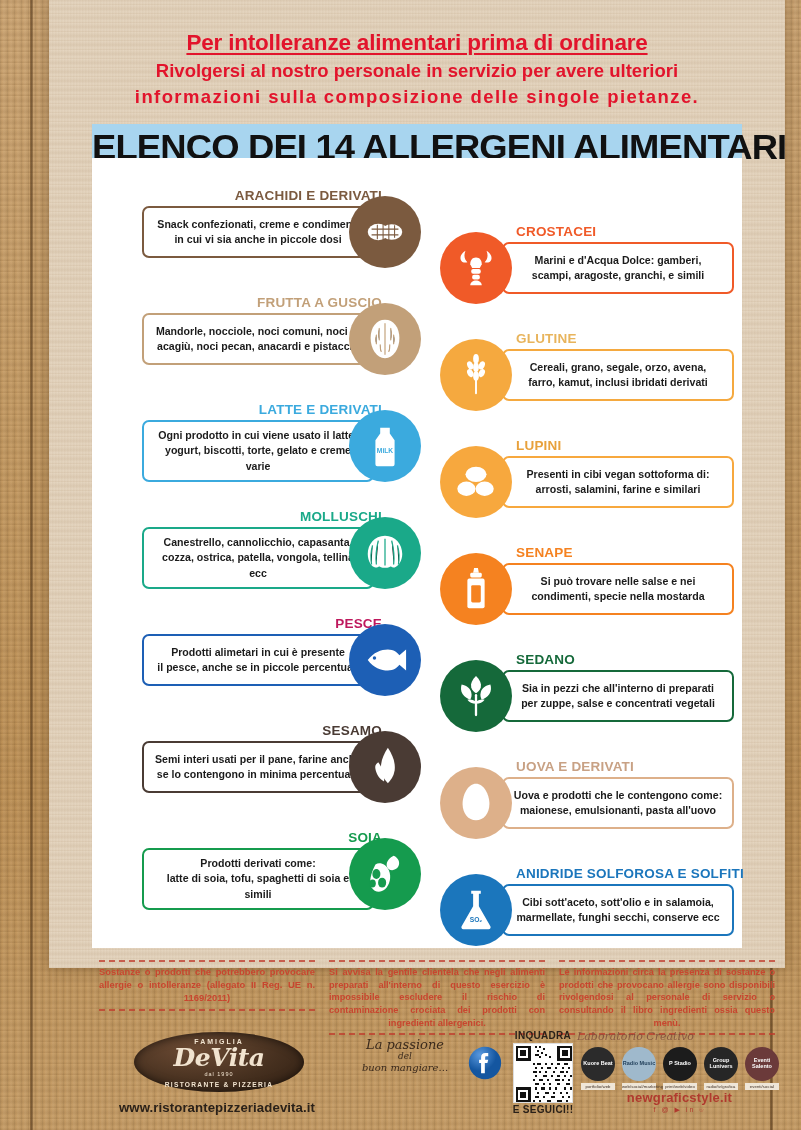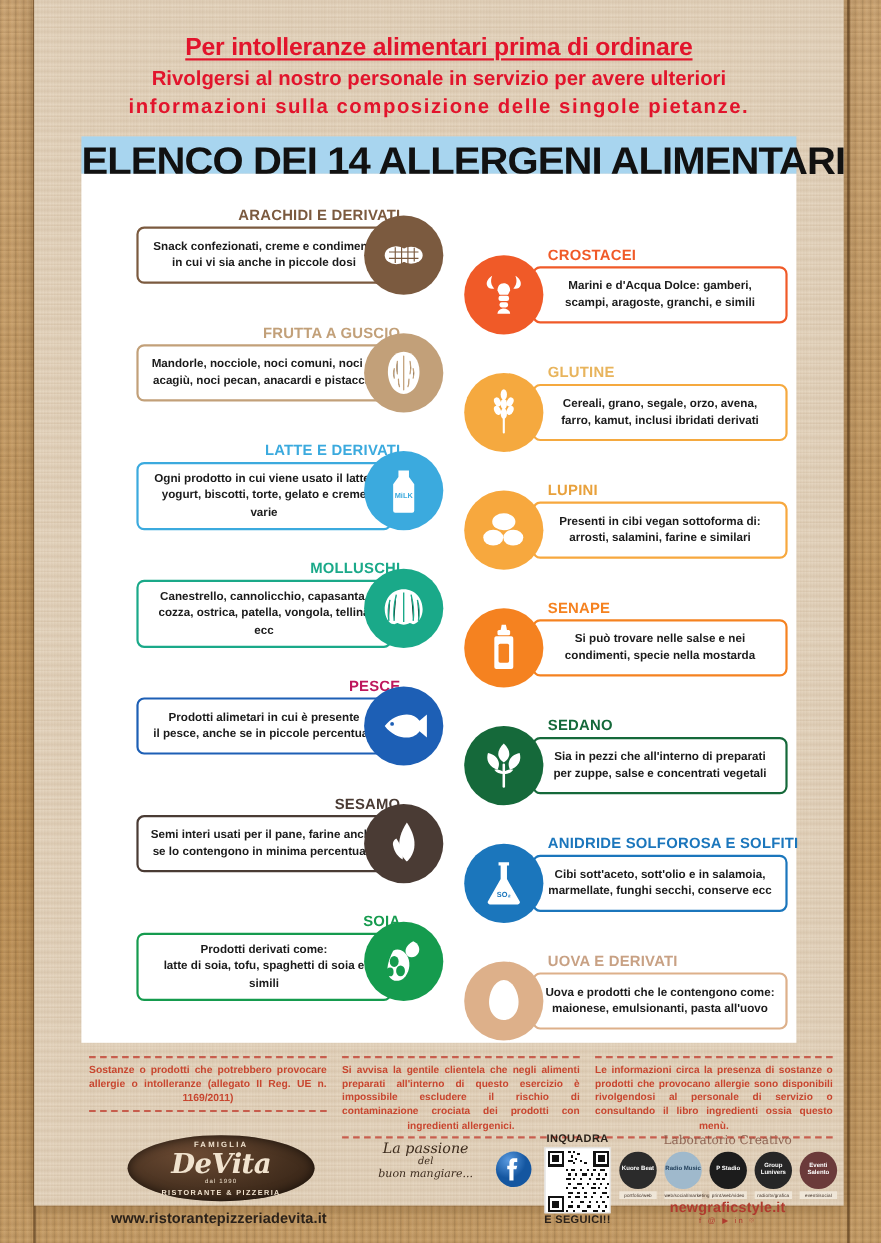--- a/index.html
+++ b/index.html
@@ -13,21 +13,21 @@
       repeating-linear-gradient(90deg, rgba(0,0,0,0.10) 0px, rgba(0,0,0,0.0) 2px, rgba(255,255,255,0.06) 4px, rgba(0,0,0,0.04) 7px),
       repeating-linear-gradient(0deg, rgba(120,80,35,0.22) 0px, rgba(180,140,85,0.05) 3px, rgba(110,72,30,0.16) 6px, rgba(200,160,100,0.04) 11px),
       linear-gradient(180deg,#cfa876 0%,#c69c64 40%,#bf9257 70%,#c9a069 100%);
   }
   
   .plank-seam { position:absolute; top:0; bottom:0; width:3px;
     background:linear-gradient(90deg, rgba(90,55,20,.45), rgba(60,35,10,.55), rgba(90,55,20,.35)); }
 
   
   .poster {
-    position: absolute; left: 31px; top: 0; width: 736px; height: 1096px;
+    position: absolute; left: 49px; top: 0; width: 736px; height: 968px;
     background-color: #e3d3bd;
     background-image:
       repeating-linear-gradient(0deg, rgba(160,125,85,0.13) 0px, rgba(255,250,240,0.05) 2px, rgba(150,115,75,0.10) 5px, rgba(255,248,235,0.05) 9px),
       repeating-linear-gradient(90deg, rgba(140,105,65,0.05) 0px, rgba(255,250,242,0.05) 3px);
     box-shadow: 0 0 14px rgba(60,35,10,.35);
   }
 
   
   .header { position:absolute; left:0; top:30px; width:736px; text-align:center; }
   .header .line1 {
@@ -137,22 +137,22 @@
   .fb-icon { position:absolute; left:126px; top:16px; width:34px; height:34px; }
   .qr-wrap { position:absolute; left:168px; top:0px; width:66px; text-align:center; }
   .qr-label { font-size:10px; font-weight:bold; color:#2a2119; letter-spacing:.3px; }
   .qr-box {
     width:60px; height:60px; margin:2px auto 1px; background:#fff; border:1px solid #ddd;
     position:relative; overflow:hidden;
   }
 
   .brand-right { width:205px; }
   .lab-script {
-    position:absolute; left:0; top:0; width:205px; text-align:center;
-    font-family:"DejaVu Serif",serif; font-size:11px; color:#7a4a3a; opacity:.8;
+    position:absolute; left:0; top:0; width:205px; 
+    font-family:"DejaVu Serif",serif; font-style:italic; font-size:11px; color:#7a4a3a; opacity:.8;
   }
   .lab-logos { position:absolute; left:4px; top:17px; width:198px; display:flex; justify-content:space-between; }
   .lab-logo { width:34px; text-align:center; }
   .lab-dot {
     width:34px; height:34px; border-radius:50%; display:flex; align-items:center; justify-content:center;
     color:#fff; font-size:5.5px; font-weight:bold; text-align:center; line-height:1.05; overflow:hidden;
   }
   .lab-cap { font-size:4.2px; color:#3a2a20; background:#efe6d8; margin-top:2px; padding:1px 0; letter-spacing:.1px; }
   .ngs { position:absolute; left:0; top:60px; width:205px; text-align:center; }
   .ngs .name { font-size:13px; font-weight:bold; color:#b03a2e; letter-spacing:.2px; }
@@ -409,46 +409,46 @@
             <path d="M9 12c5 1 9 4 10 8 1 3 0 6-1 8-3-1-6-3-8-6-2-3-2-7-1-10z"></path>
             <path d="M39 12c-5 1-9 4-10 8-1 3 0 6 1 8 3-1 6-3 8-6 2-3 2-7 1-10z"></path>
             <rect x="22.8" y="22" width="2.4" height="23" rx="1.2"></rect>
             <path d="M24 30c-3-2-6-3-9-2 2 3 5 4 9 4zM24 30c3-2 6-3 9-2-2 3-5 4-9 4z"></path>
           </g>
             </svg>
         </div>
       </div>
 
       <div class="row row-right">
+        <div class="title" style="color:#C8A184">UOVA E DERIVATI</div>
+        <div class="bubble" style="border-color:#DDB08A">
+          <div class="desc">
+            <span>Uova e prodotti che le contengono come:</span><br>
+            <span>maionese, emulsionanti, pasta all'uovo</span>
+          </div>
+        </div>
+        <div class="icon-circle" style="background:#DDB08A">
+          <svg viewBox="0 0 48 48">
+              <path d="M24 4c8 0 14 11 14 21s-6 17-14 17-14-7-14-17S16 4 24 4z" fill="#fff"></path>
+            </svg>
+        </div>
+      </div>
+
+      <div class="row row-right">
         <div class="title" style="color:#1B76BC">ANIDRIDE SOLFOROSA E SOLFITI</div>
         <div class="bubble" style="border-color:#1B76BC">
           <div class="desc">
             <span>Cibi sott'aceto, sott'olio e in salamoia,</span><br>
             <span>marmellate, funghi secchi, conserve ecc</span>
           </div>
         </div>
         <div class="icon-circle" style="background:#1B76BC">
           <svg viewBox="0 0 48 48">
               <path d="M19 4h10v3h-2v13l12 21a2 2 0 0 1-1.8 3H10.8A2 2 0 0 1 9 41l12-21V7h-2z" fill="#fff"></path>
           <text x="24" y="37" font-size="7" font-weight="bold" fill="#1B76BC" text-anchor="middle" font-family="Liberation Sans, sans-serif">SO₂</text>
-            </svg>
-        </div>
-      </div>
-
-      <div class="row row-right">
-        <div class="title" style="color:#C8A184">UOVA E DERIVATI</div>
-        <div class="bubble" style="border-color:#DDB08A">
-          <div class="desc">
-            <span>Uova e prodotti che le contengono come:</span><br>
-            <span>maionese, emulsionanti, pasta all'uovo</span>
-          </div>
-        </div>
-        <div class="icon-circle" style="background:#DDB08A">
-          <svg viewBox="0 0 48 48">
-              <path d="M24 4c8 0 14 11 14 21s-6 17-14 17-14-7-14-17S16 4 24 4z" fill="#fff"></path>
             </svg>
         </div>
       </div>
 
     </div>
   </div>
 
   <div class="footnotes">
     <div class="fn bold-red">
       <div class="dash-top"></div>

